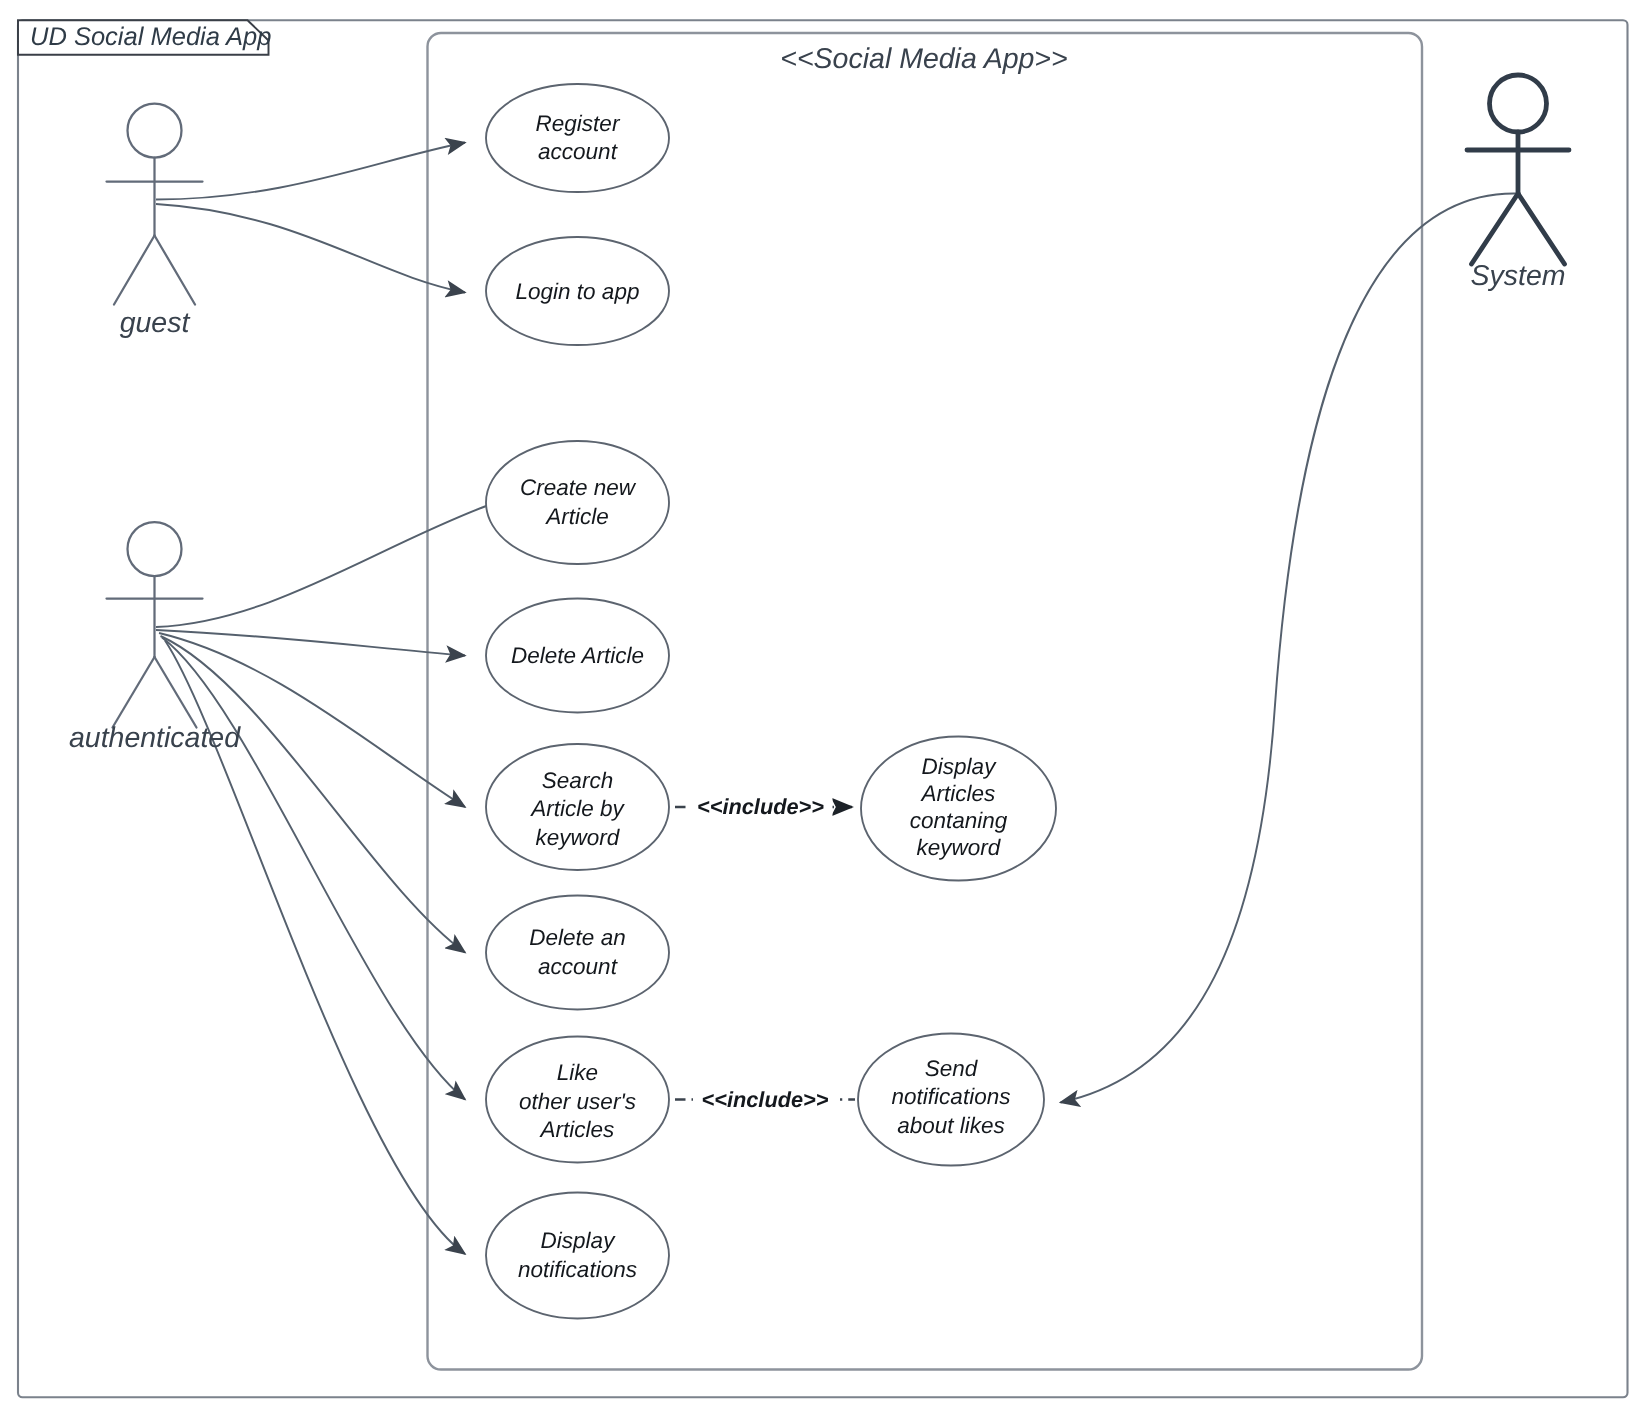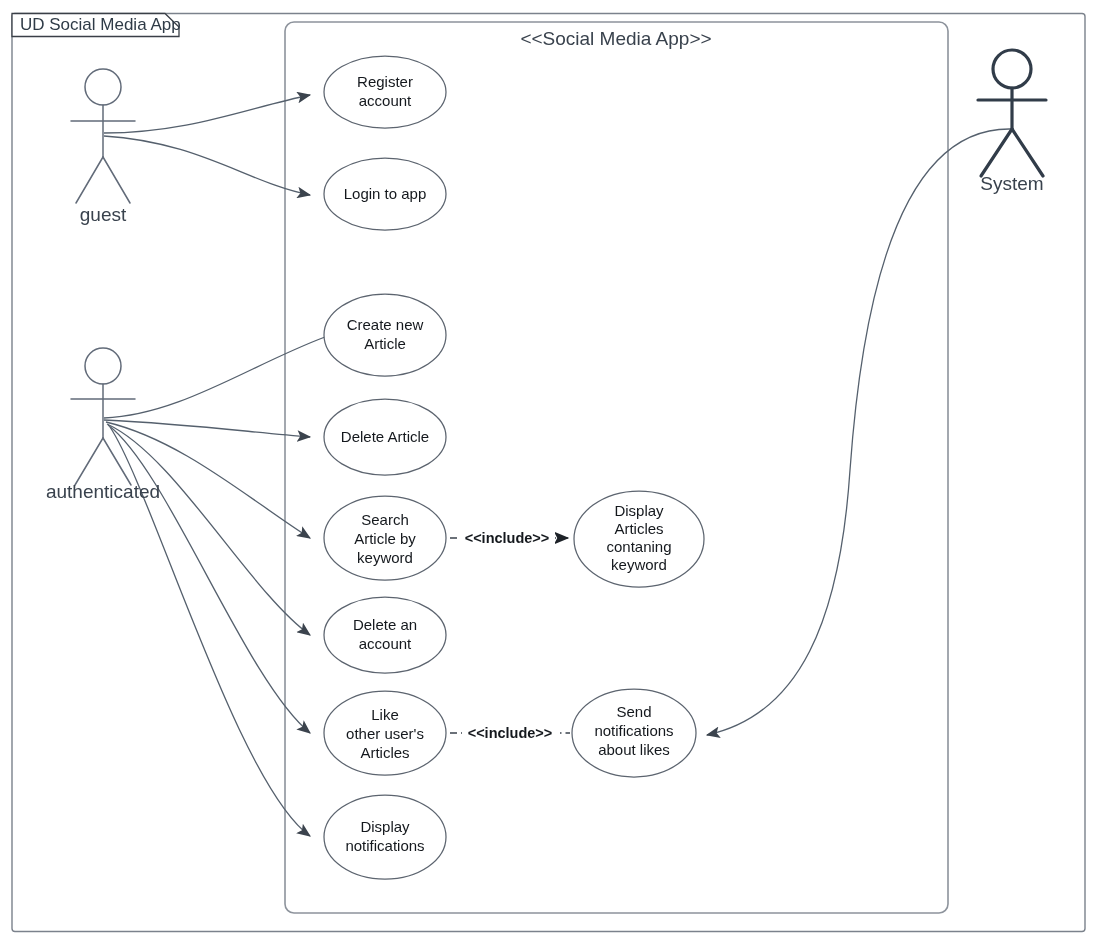--- a/index.html
+++ b/index.html
@@ -11,20 +11,21 @@
   body {
     font-family: "Liberation Sans", sans-serif;
     color: #2f3b47;
   }
   #canvas {
     position: relative;
     width: 1098px;
     height: 945px;
     background: #ffffff;
     overflow: hidden;
+    font-style: italic;
   }
   svg.diagram {
     position: absolute;
     left: 0;
     top: 0;
     width: 1098px;
     height: 945px;
   }
   .frame-rect {
     fill: none;

